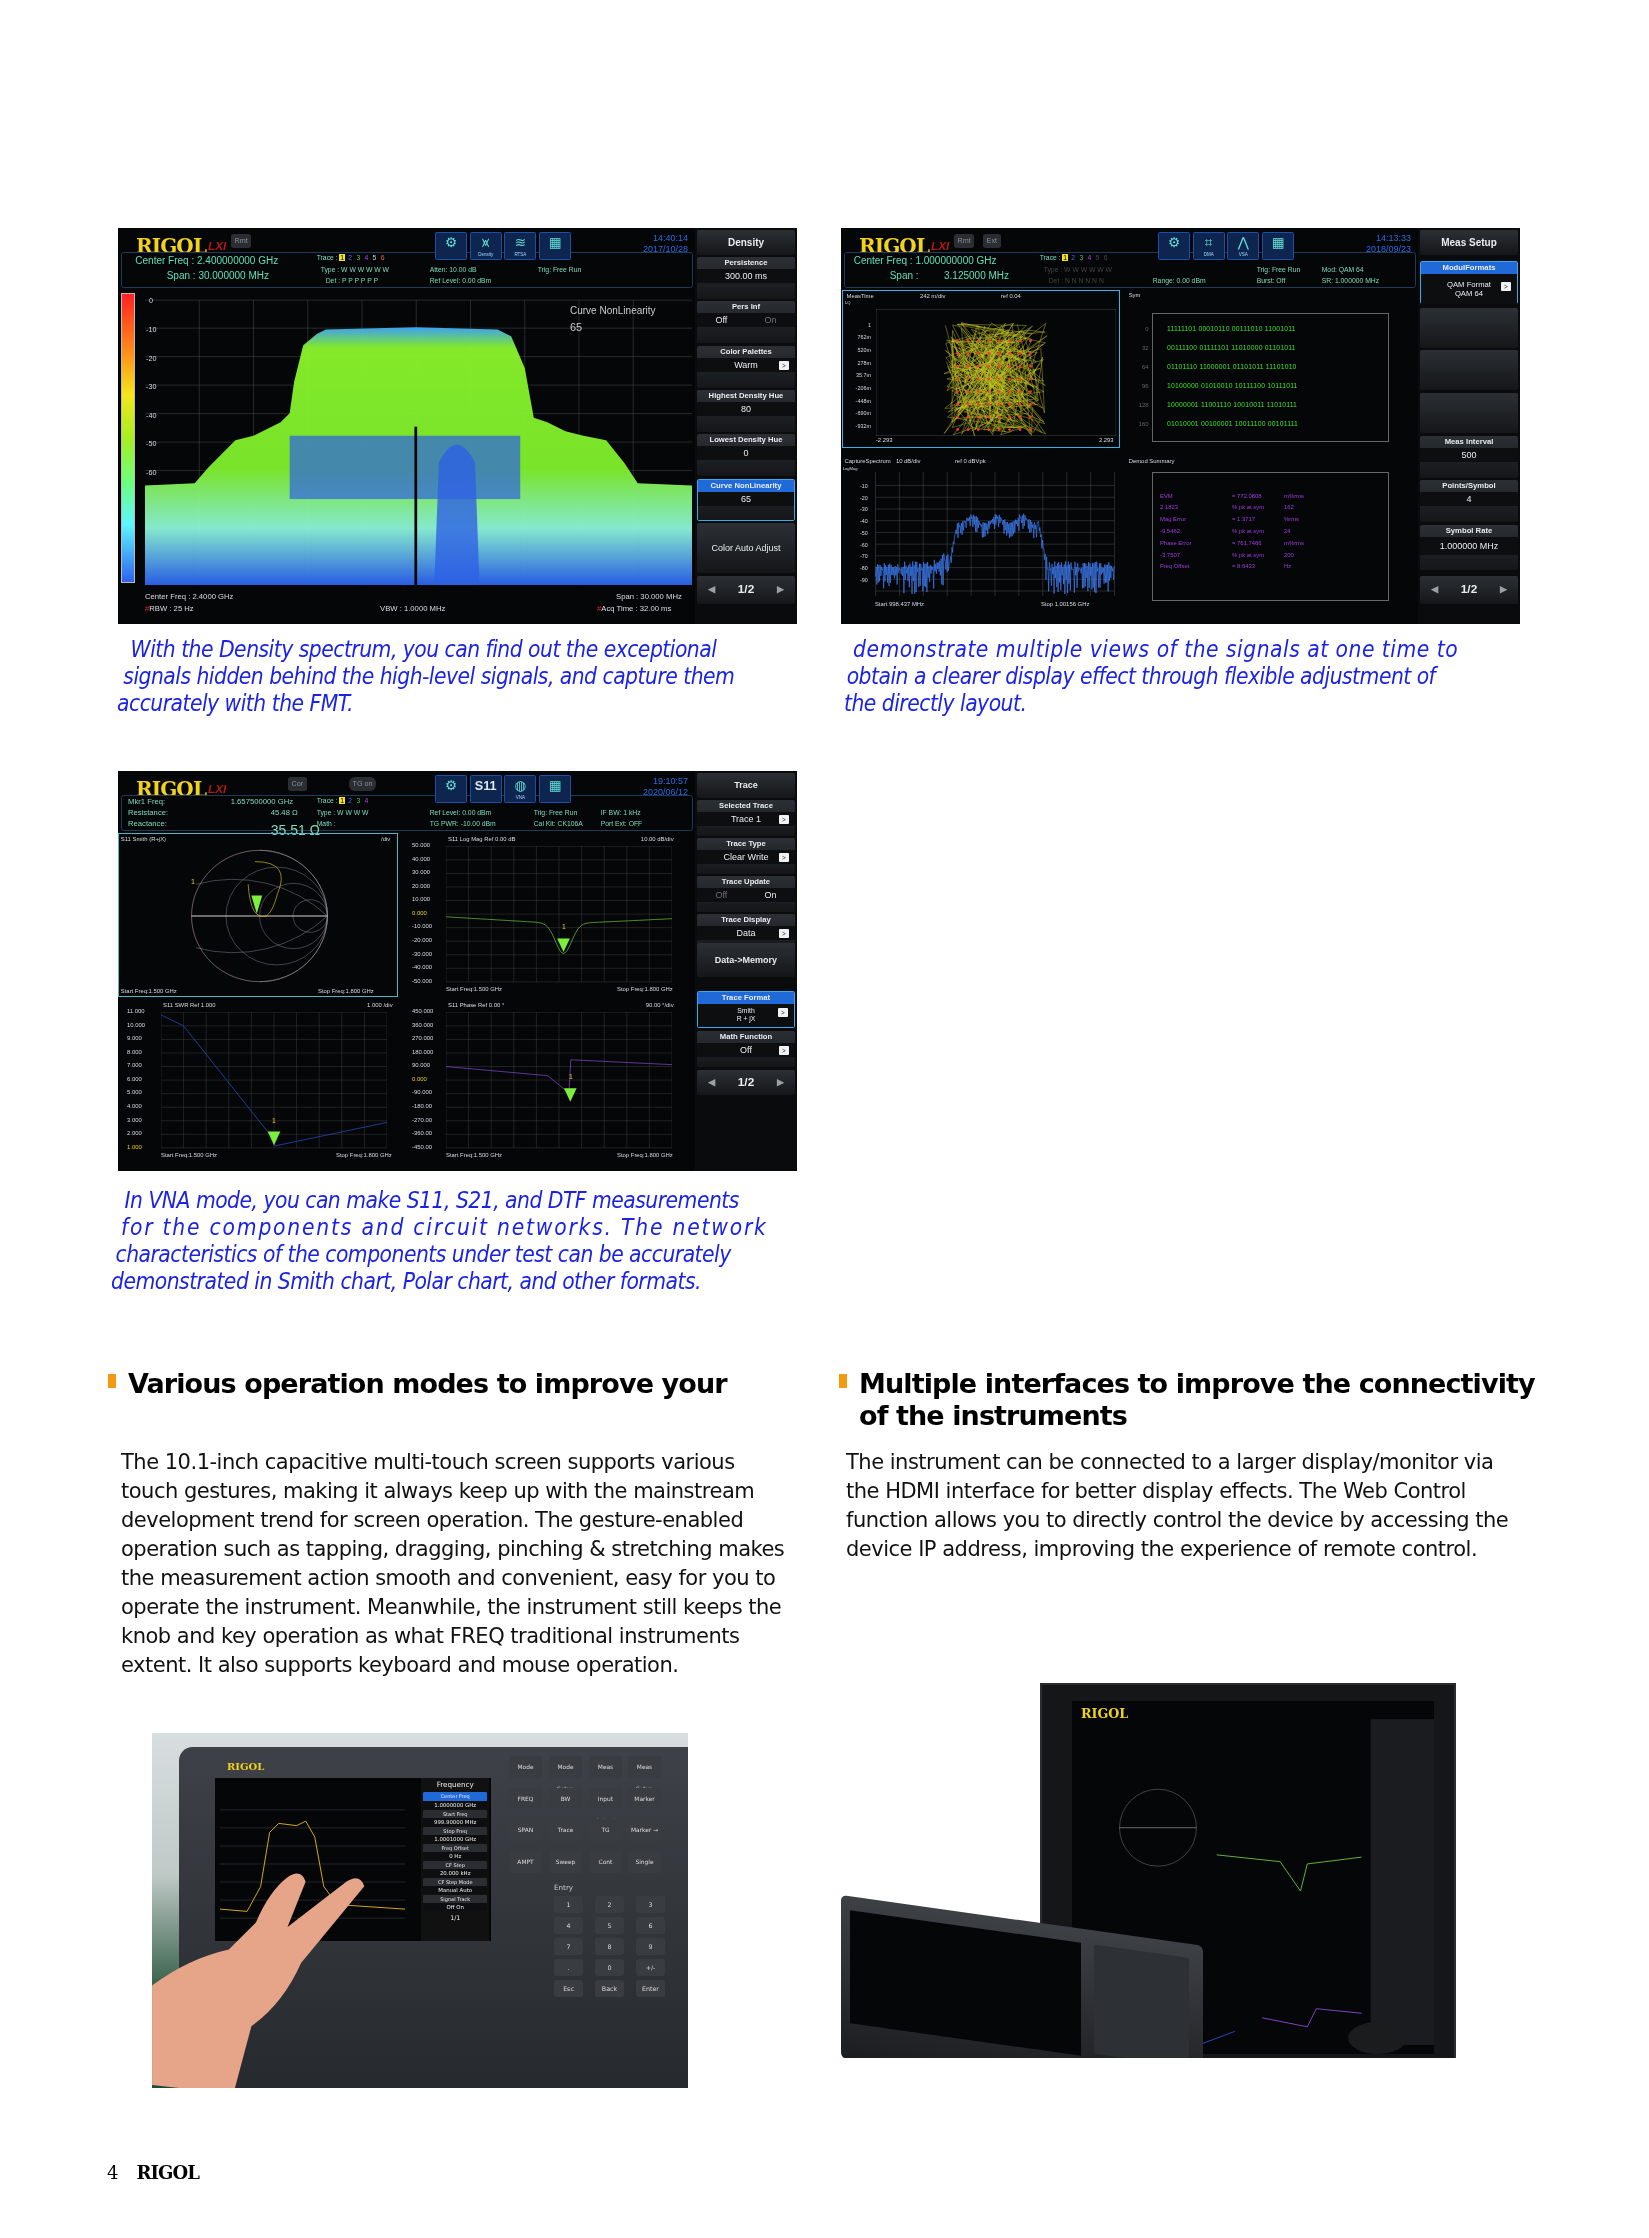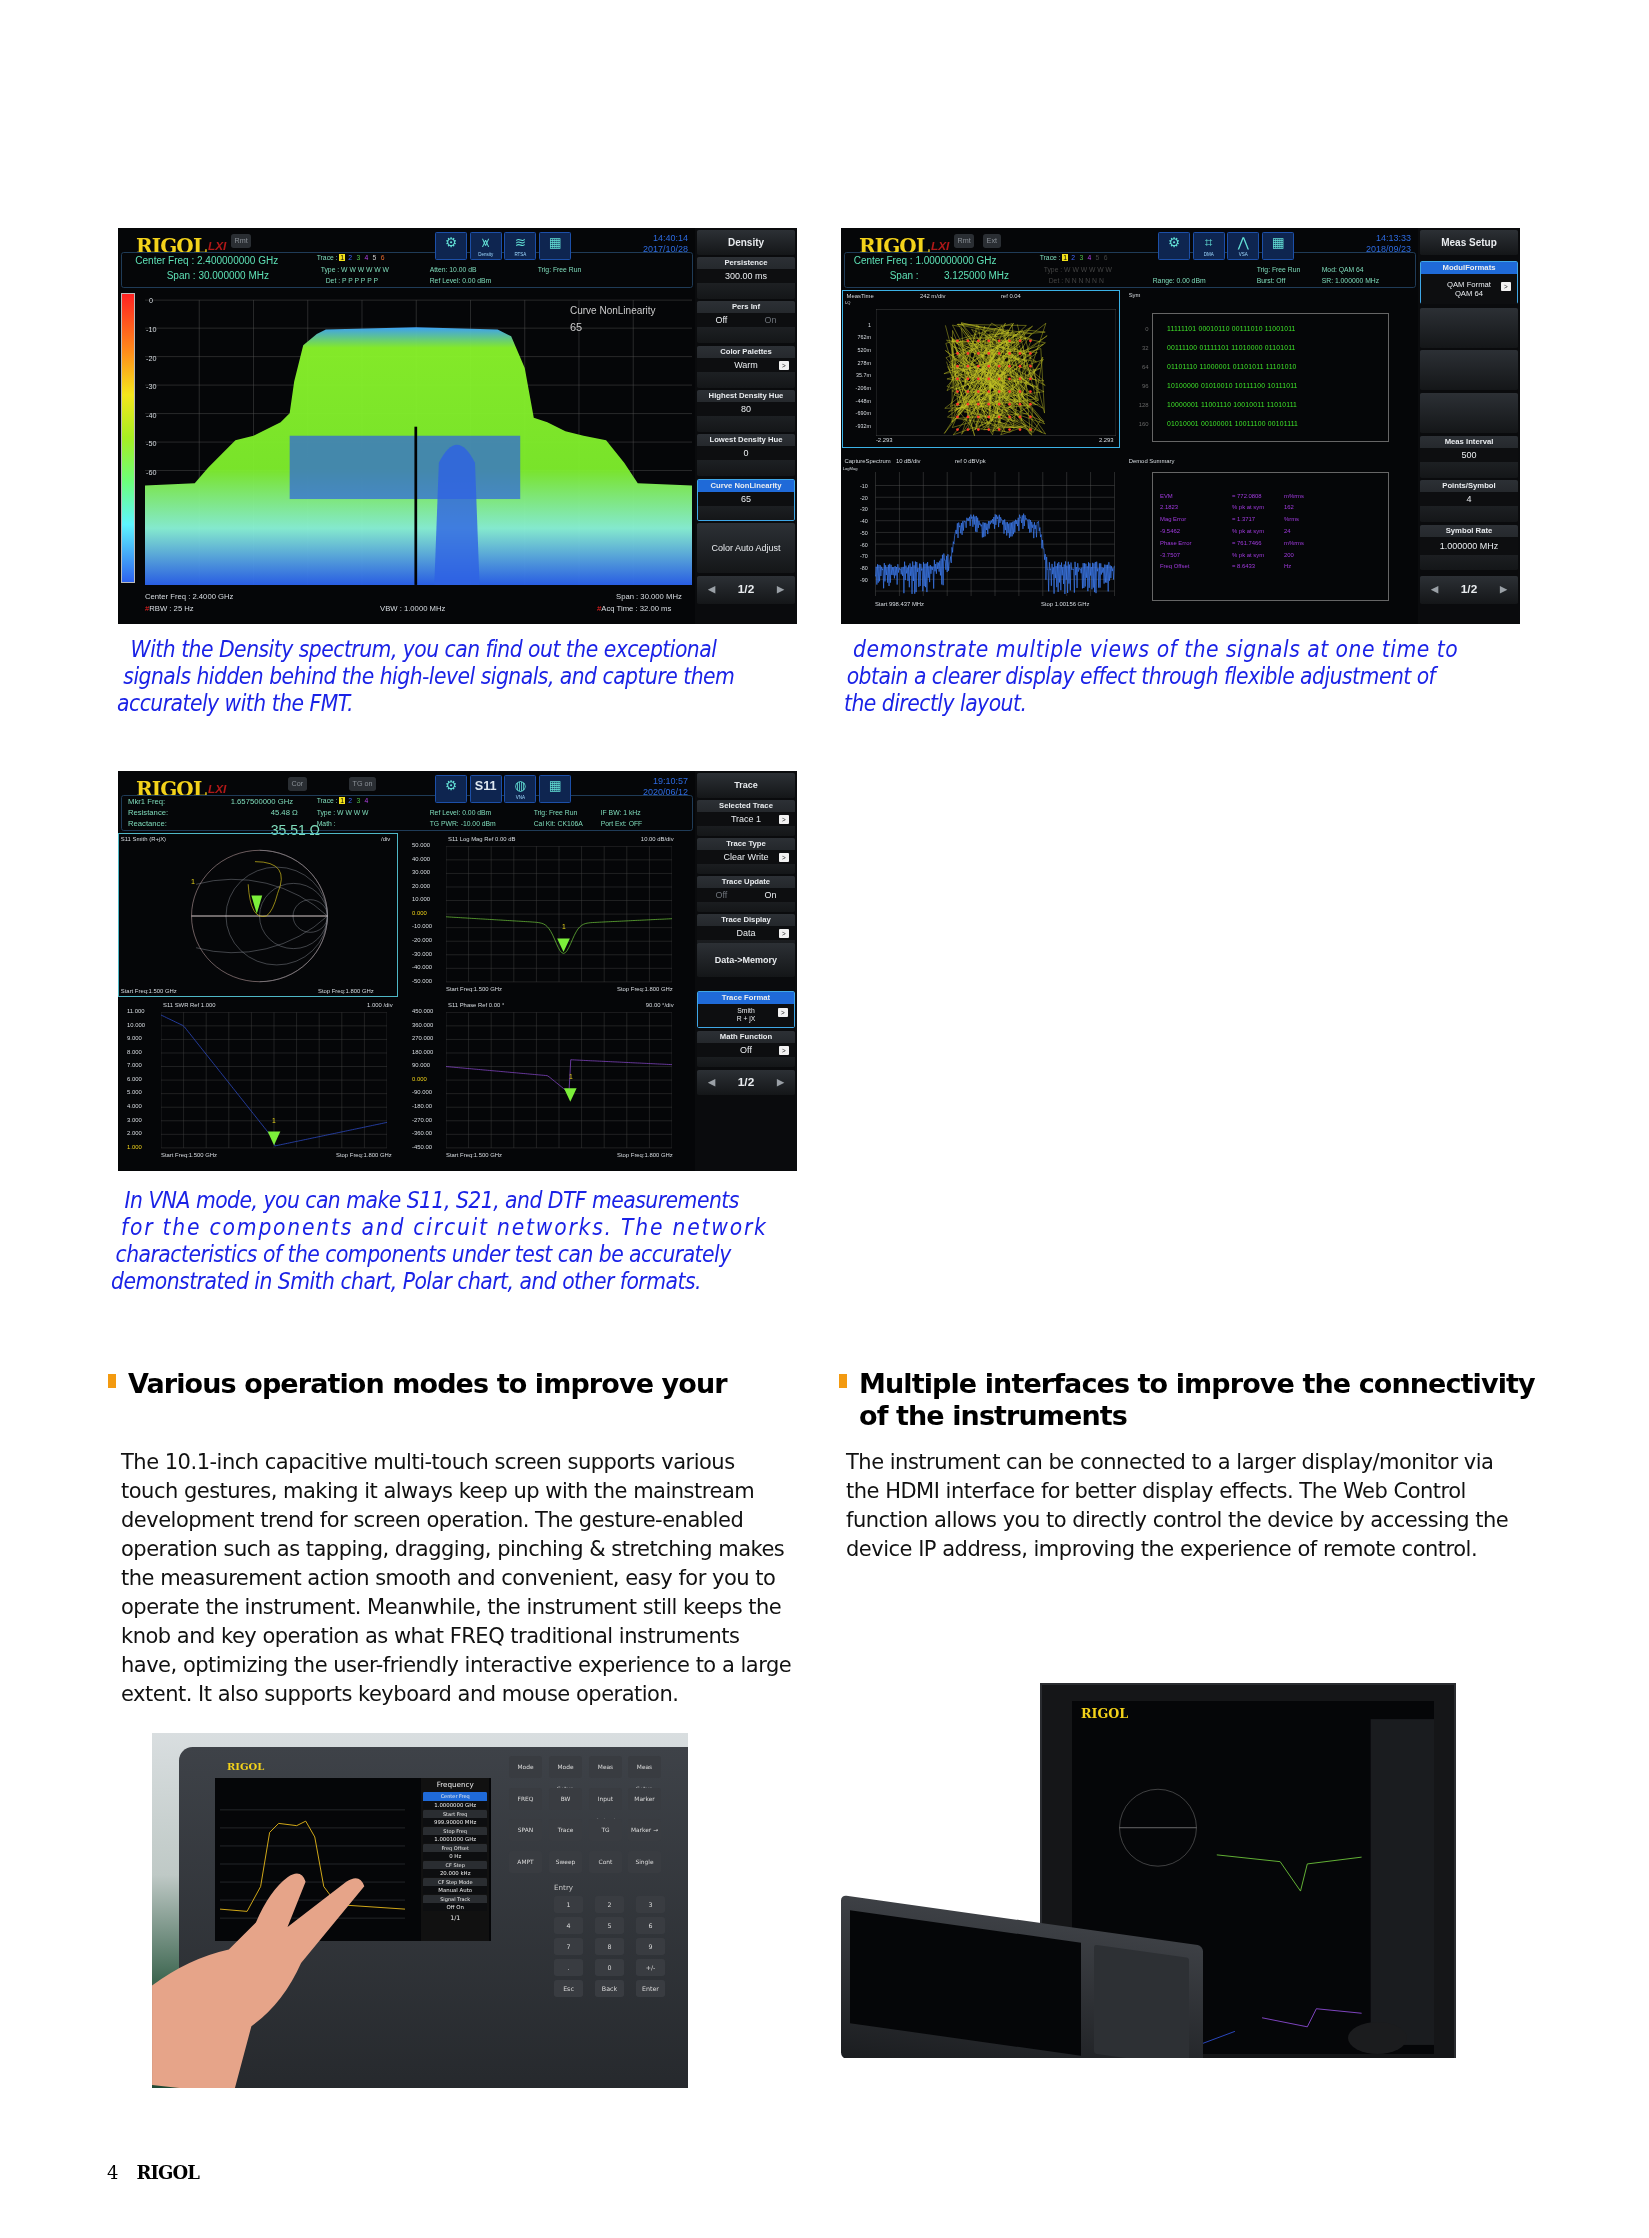--- a/index.html
+++ b/index.html
@@ -491,21 +491,21 @@
   <span style="padding-left:9px; letter-spacing:0.5px">demonstrate multiple views of the signals at one time to</span>
   <span style="padding-left:2.7px">obtain a clearer display effect through flexible adjustment of</span>
   <span>the directly layout.</span>
 </div>
 
 <div class="screen" style="left:118px; top:771px; width:679px; height:400px;">
   <div class="scr-header">
     <div class="logo">RIGOL</div>
     <div class="lxi">LXI</div>
     <div class="hdr-btn" style="left:170px;">Cor</div>
-    <div class="hdr-btn" style="left:231px;">TG on</div>
+    <div class="hdr-btn" style="left:231px;border-radius:6px;">TG on</div>
     <div class="info">
       <div class="small" style="left:6.3px; top:1.8px; font-size:7.7px;">Mkr1 Freq:</div>
       <div class="small" style="left:109px; top:1.8px; font-size:7.7px;">1.657500000 GHz</div>
       <div class="small" style="left:6.3px; top:12.7px; font-size:7.7px;">Resistance:</div>
       <div class="small" style="left:149px; top:12.7px; font-size:7.7px;">45.48 Ω</div>
       <div class="small" style="left:6.3px; top:23.5px; font-size:7.7px;">Reactance:</div>
       <div class="small" style="left:149px; top:26px; font-size:14px;">35.51 Ω</div>
       <div class="small" style="left:195px; top:1.8px;">
         <span>Trace :</span>
         <span class="tracenum sel">1</span><span class="tracenum" style="color:#3f68ff">2</span><span class="tracenum" style="color:#51c24a">3</span><span class="tracenum" style="color:#b443e8">4</span>
@@ -747,21 +747,20 @@
   <div>Various operation modes to improve your</div>
 </div>
 <div class="sec-body" style="left:121px; top:1448px;">
   <span>The 10.1-inch capacitive multi-touch screen supports various</span>
     <span>touch gestures, making it always keep up with the mainstream</span>
     <span>development trend for screen operation. The gesture-enabled</span>
   <span>operation such as tapping, dragging, pinching &amp; stretching makes</span>
     <span>the measurement action smooth and convenient, easy for you to</span>
     <span>operate the instrument. Meanwhile, the instrument still keeps the</span>
   <span>knob and key operation as what FREQ traditional instruments</span>
-    <span>have, optimizing the user-friendly interactive experience to a large</span>
     <span>extent. It also supports keyboard and mouse operation.</span>
 </div>
 
 <div class="sec-title" style="left:859px; top:1368px;">
   <div class="bullet"></div>
   <div>Multiple interfaces to improve the connectivity</div>
   <div>of the instruments</div>
 </div>
 <div class="sec-body" style="left:846px; top:1448px;">
   <span>The instrument can be connected to a larger display/monitor via</span>

